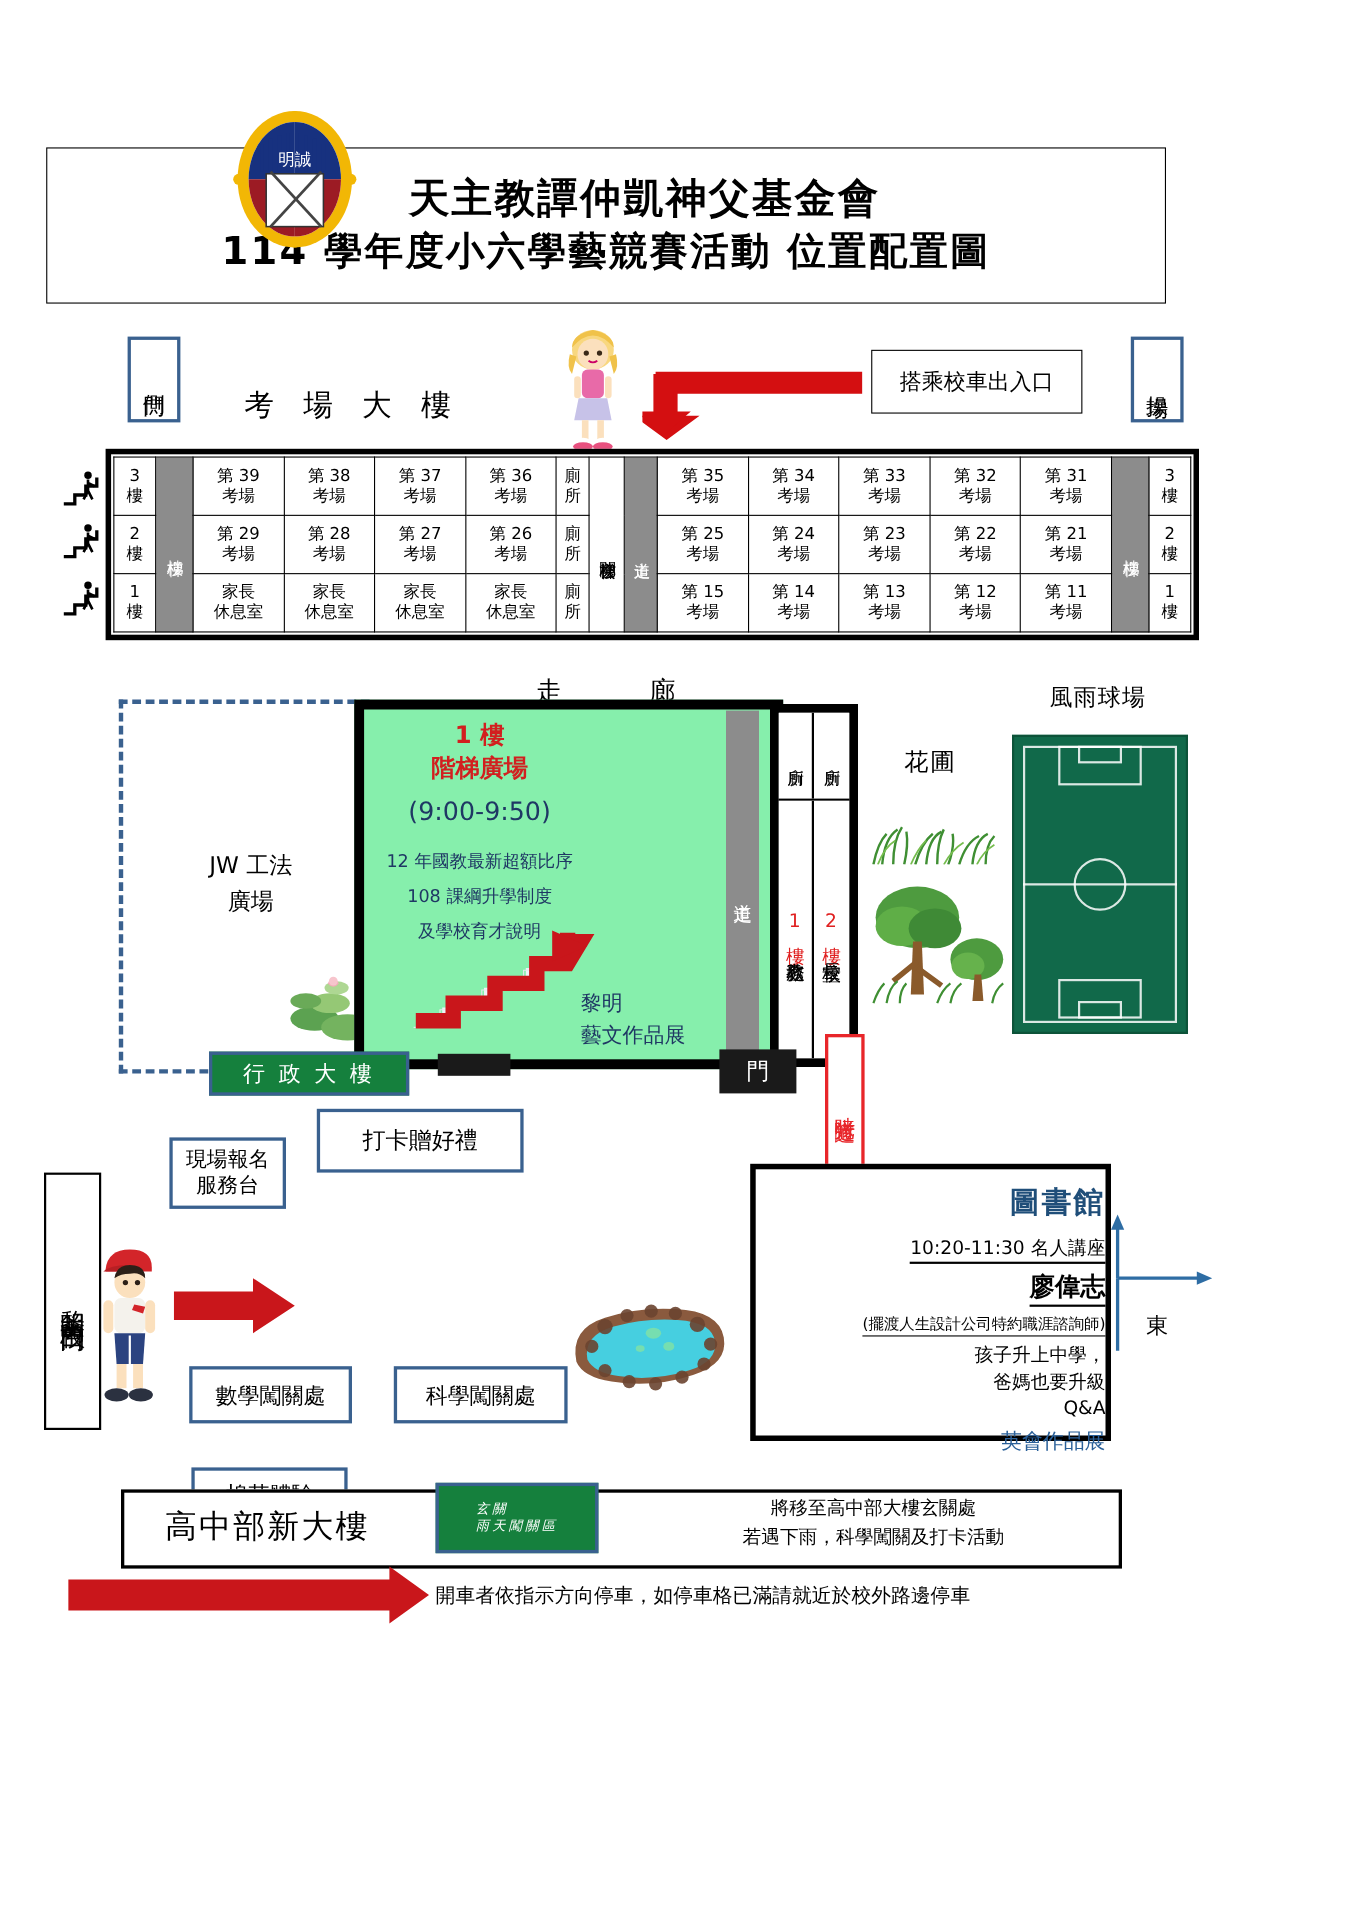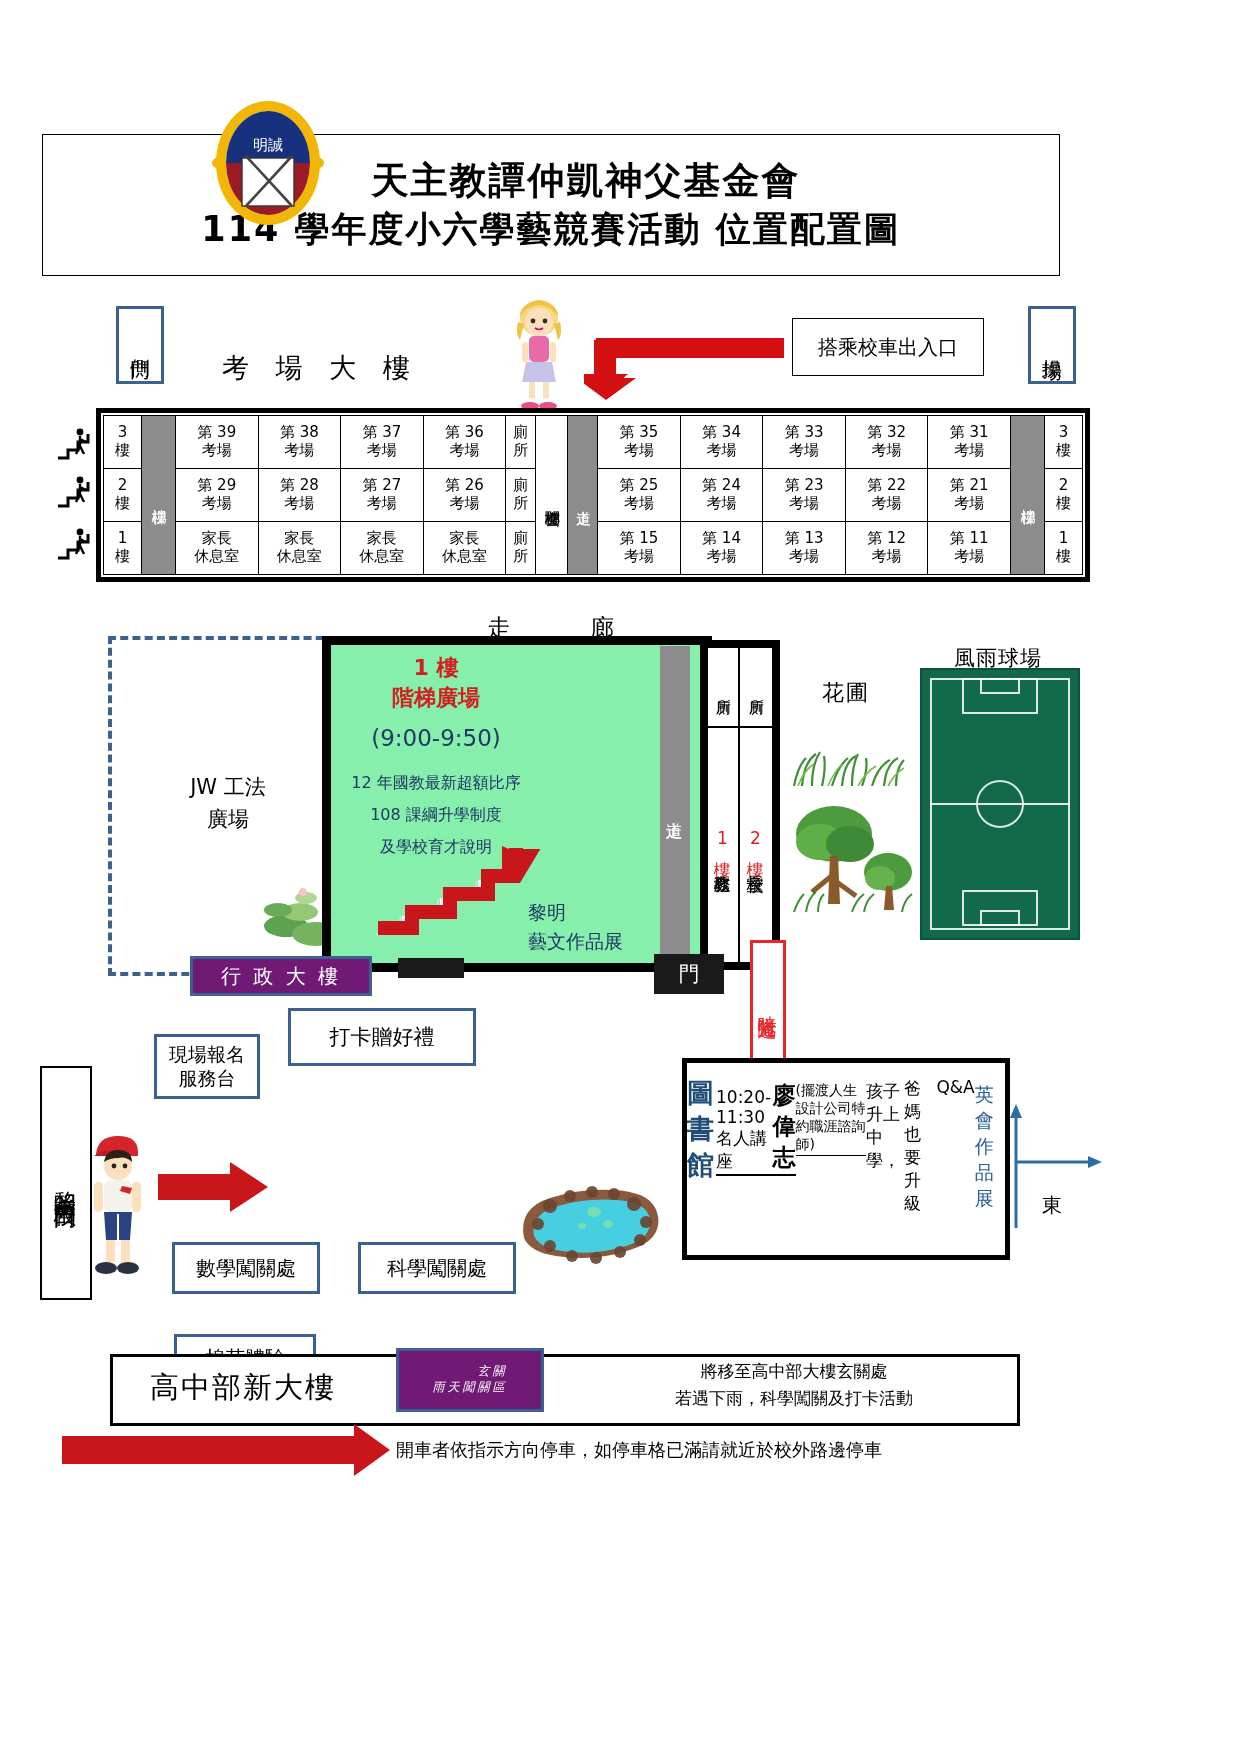--- a/index.html
+++ b/index.html
@@ -32,22 +32,22 @@
     left:208px; top:98px; width:120px; height:130px; z-index:6;
   }
 
   
   .bluebox{
     border:3px solid #3a618f; background:#fff;
     display:flex; align-items:center; justify-content:center; text-align:center;
     font-size:19px; line-height:1.25;
   }
   .greybox{
-    border:3px solid #3a618f; background:#701a75; color:#fff;
-    display:flex; align-items:center; justify-content:center; text-align:right;
+    border:3px solid #3a618f; background:#15803d; color:#fff;
+    display:flex; align-items:center; justify-content:center; text-align:left;
     font-size:19px; line-height:1.3; letter-spacing:3px;
   }
   .plainbox{
     border:2px solid #000; background:#fff;
     display:flex; align-items:center; justify-content:center; text-align:center;
     font-size:20px; line-height:1.3;
   }
 
   
   #side-gate{ left:116px; top:306px; width:48px; height:78px; font-size:20px;
@@ -115,21 +115,21 @@
 
   #admin-corridor{
     left:660px; top:646px; width:30px; height:326px; background:#8c8c8c;
     color:#fff; font-size:17px; display:flex; align-items:center; justify-content:center;
   }
 
   
   #offices{ left:700px; top:640px; width:80px; height:330px; }
 
   #flower-label{ left:822px; top:678px; font-size:22px; letter-spacing:2px;}
-  #field-label{ left:954px; top:644px; font-size:21px; letter-spacing:1px;}
+  #field-label{ left:954px; top:620px; font-size:21px; letter-spacing:1px;}
 
   
   #pitch{ left:920px; top:668px; width:160px; height:272px; background:#11694a;
           border:2px solid #0d5339; }
   .pl{ position:absolute; border:2px solid rgba(255,255,255,.85); }
 
   
   #grass1{ left:790px; top:740px; width:120px; height:46px; }
   #tree1{ left:790px; top:800px; width:126px; height:120px; }
 
@@ -164,23 +164,23 @@
   #arrow-right-wrap{ left:158px; top:1160px; width:112px; height:54px;}
 
   #math-area{ left:172px; top:1242px; width:148px; height:52px; font-size:20px;}
   #science-area{ left:358px; top:1242px; width:158px; height:52px; font-size:20px;text-align:center;}
   #cotton-area{ left:174px; top:1334px; width:142px; height:48px; font-size:20px;}
 
   #pond{ left:516px; top:1176px; width:146px; height:108px;}
 
   
   #library{
-    left:682px; top:1058px; width:328px; height:202px;
+    left:682px; top:1058px; width:328px; height:252px;
     border:5px solid #000; background:#fff;
-    display:flex; align-items:flex-start;
+    display:flex; flex-direction:column; align-items:flex-end;
     padding-top:12px;
   }
   .lib-title{ color:#1f4e79; font-size:27px; font-weight:bold; letter-spacing:2px;}
   .lib-lec{ font-size:17px; margin-top:12px; border-bottom:2px solid #000; padding-bottom:1px;}
   .lib-name{ font-size:23px; font-weight:bold; margin-top:5px; border-bottom:2px solid #000; padding-bottom:1px;}
   .lib-org{ font-size:14px; margin-top:7px; border-bottom:1px solid #000; padding-bottom:1px;}
   .lib-l1{ font-size:17px; margin-top:5px;}
   .lib-l2{ font-size:17px; margin-top:2px;}
   .lib-l3{ font-size:17px; margin-top:2px;}
   .lib-l4{ font-size:19px; margin-top:7px; color:#2a6099;}

